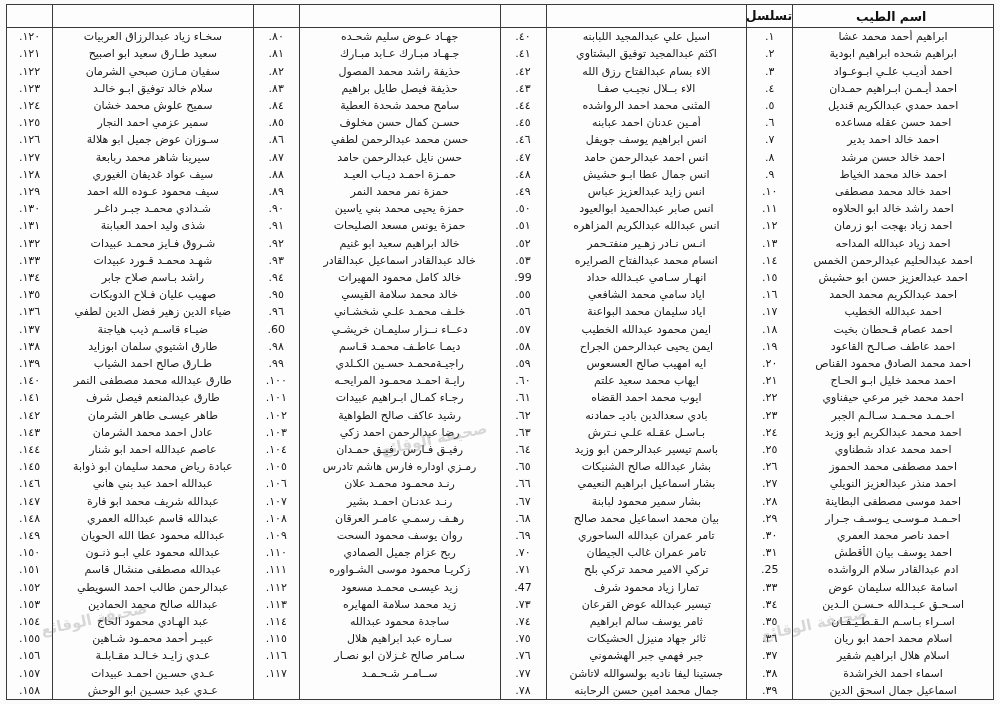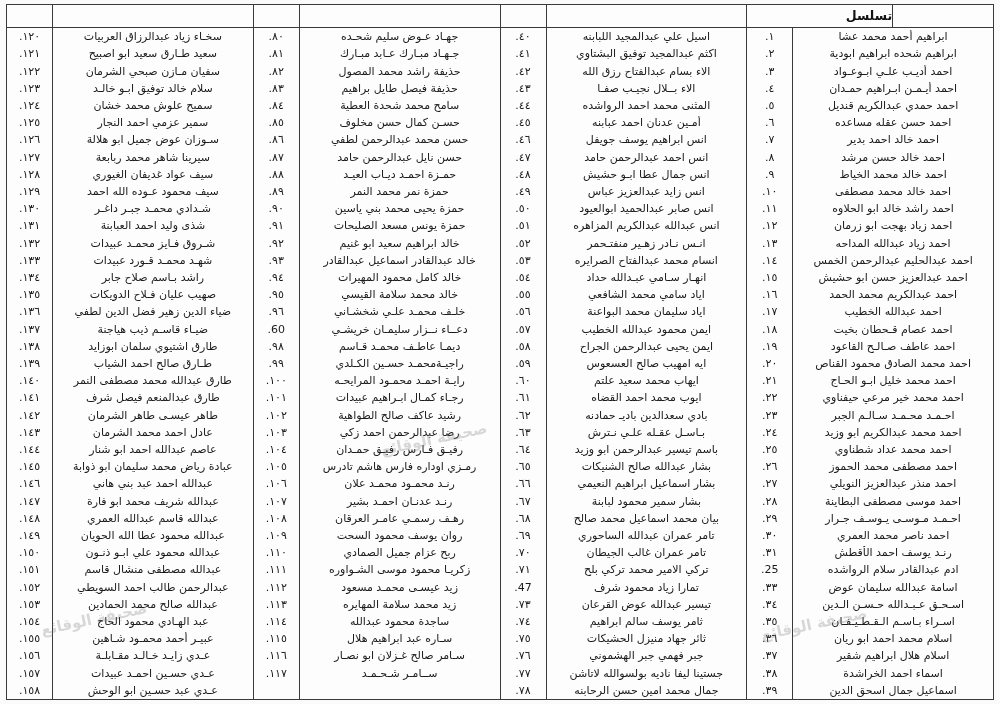--- a/index.html
+++ b/index.html
@@ -122,20 +122,21 @@
 </style>
 </head>
 <body>
 
 <div class="page">
 
   <div class="table-wrap">
 
     <div class="col">
       <div class="col-head">
+        <div class="h-name">اسم الطيب</div>
         <div class="h-num">تسلسل</div>
       </div>
       <div class="rows">
         <div class="row">
             <div class="cell-name">ابراهيم أحمد محمد عشا</div>
             <div class="cell-num">١.</div>
           </div>
         <div class="row">
             <div class="cell-name">ابراهيم شحده ابراهيم ابودية</div>
             <div class="cell-num">٢.</div>
@@ -246,21 +247,21 @@
           </div>
         <div class="row">
             <div class="cell-name">احـمـد مـوسـى يـوسـف جـرار</div>
             <div class="cell-num">٢٩.</div>
           </div>
         <div class="row">
             <div class="cell-name">احمد ناصر محمد العمري</div>
             <div class="cell-num">٣٠.</div>
           </div>
         <div class="row">
-            <div class="cell-name">رنـد يوسف احمد الأقطش</div>
+            <div class="cell-name">احمد يوسف بيان الأقطش</div>
             <div class="cell-num">٣١.</div>
           </div>
         <div class="row">
             <div class="cell-name">ادم عبدالقادر سلام الرواشده</div>
             <div class="cell-num">25.</div>
           </div>
         <div class="row">
             <div class="cell-name">اسامة عبدالله سليمان عوض</div>
             <div class="cell-num">٣٣.</div>
           </div>
@@ -348,21 +349,21 @@
         <div class="row">
             <div class="cell-name">انـس نـادر زهـير منفتـحمر</div>
             <div class="cell-num">٥٢.</div>
           </div>
         <div class="row">
             <div class="cell-name">انسام محمد عبدالفتاح الصرايره</div>
             <div class="cell-num">٥٣.</div>
           </div>
         <div class="row">
             <div class="cell-name">انهـار سـامي عبـدالله حداد</div>
-            <div class="cell-num">٥٤.</div>
+            <div class="cell-num">99.</div>
           </div>
         <div class="row">
             <div class="cell-name">اياد سامي محمد الشافعي</div>
             <div class="cell-num">٥٥.</div>
           </div>
         <div class="row">
             <div class="cell-name">اياد سليمان محمد البواعنة</div>
             <div class="cell-num">٥٦.</div>
           </div>
         <div class="row">

